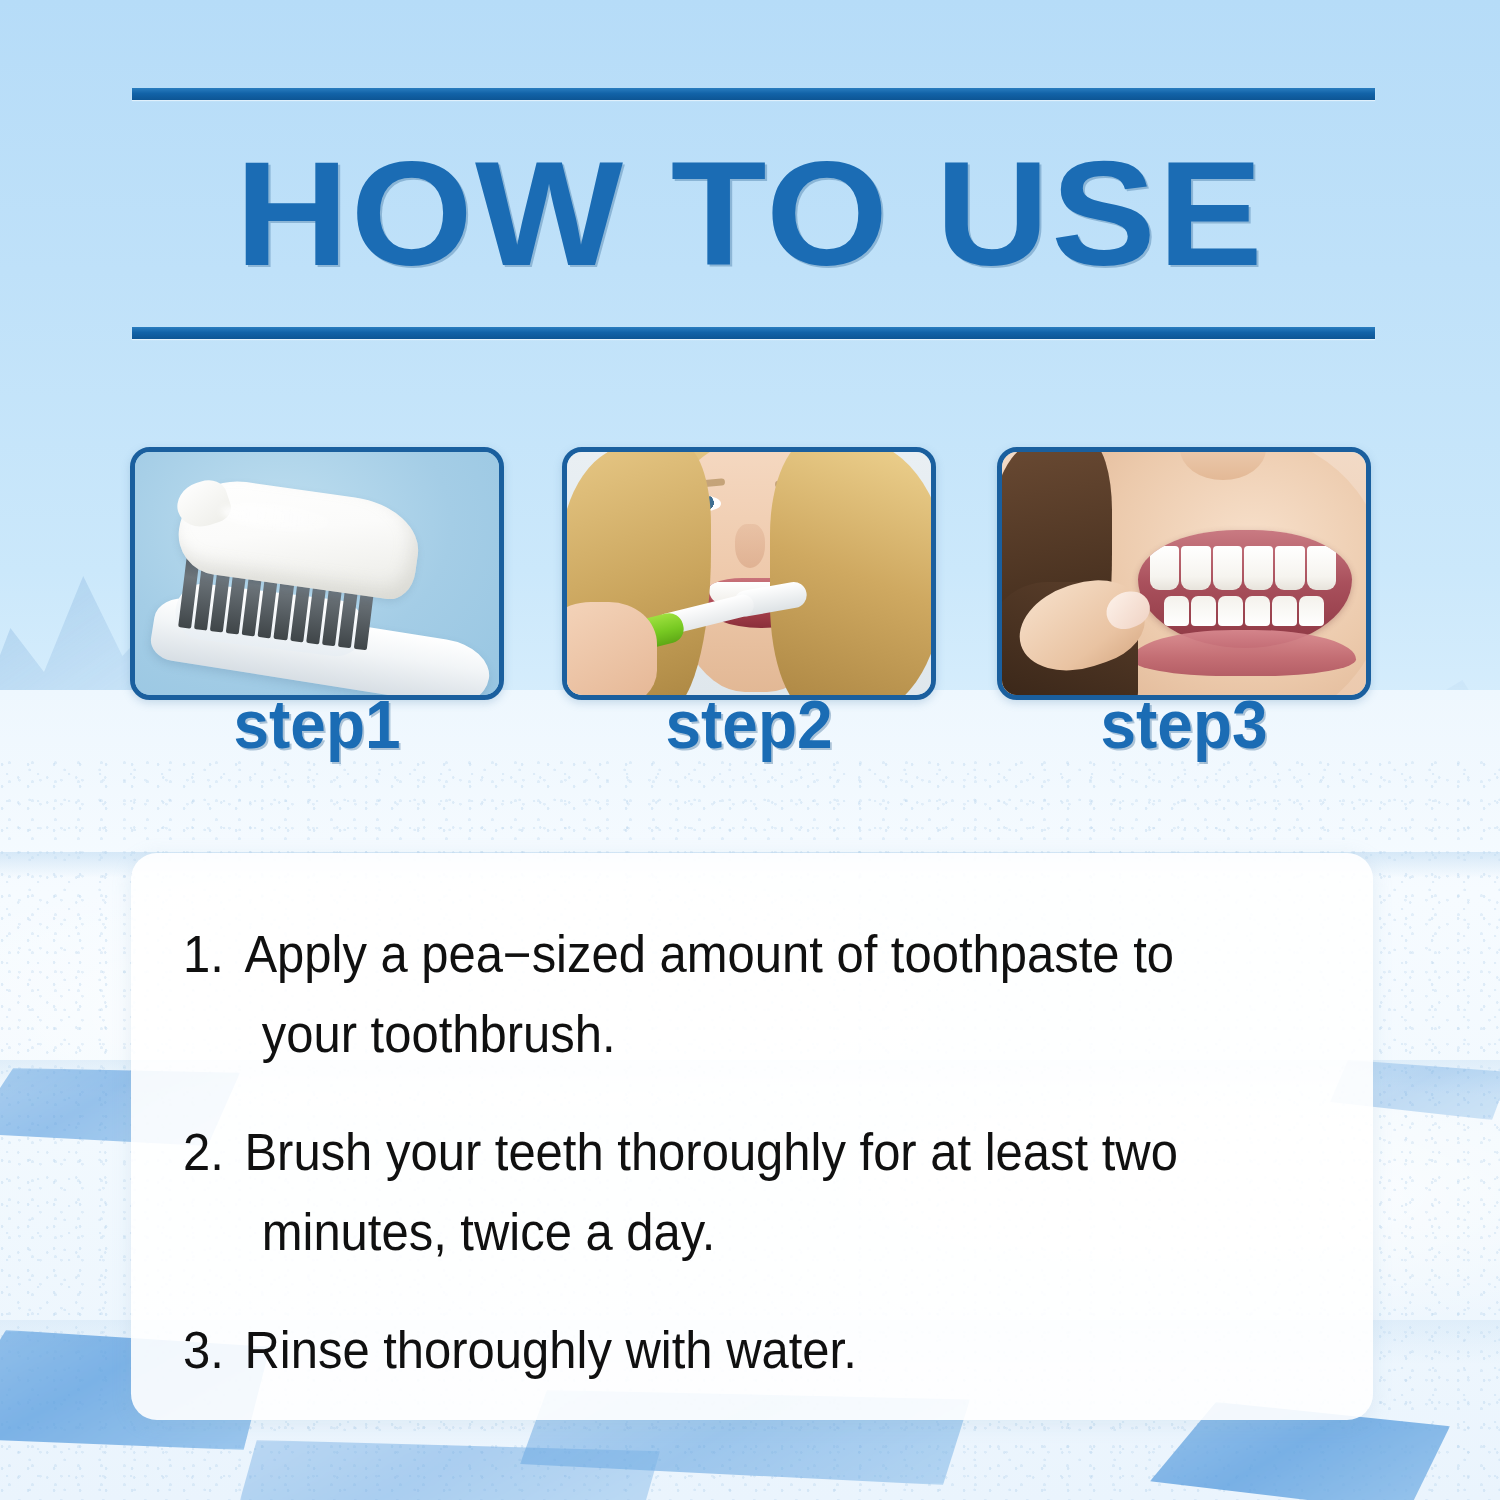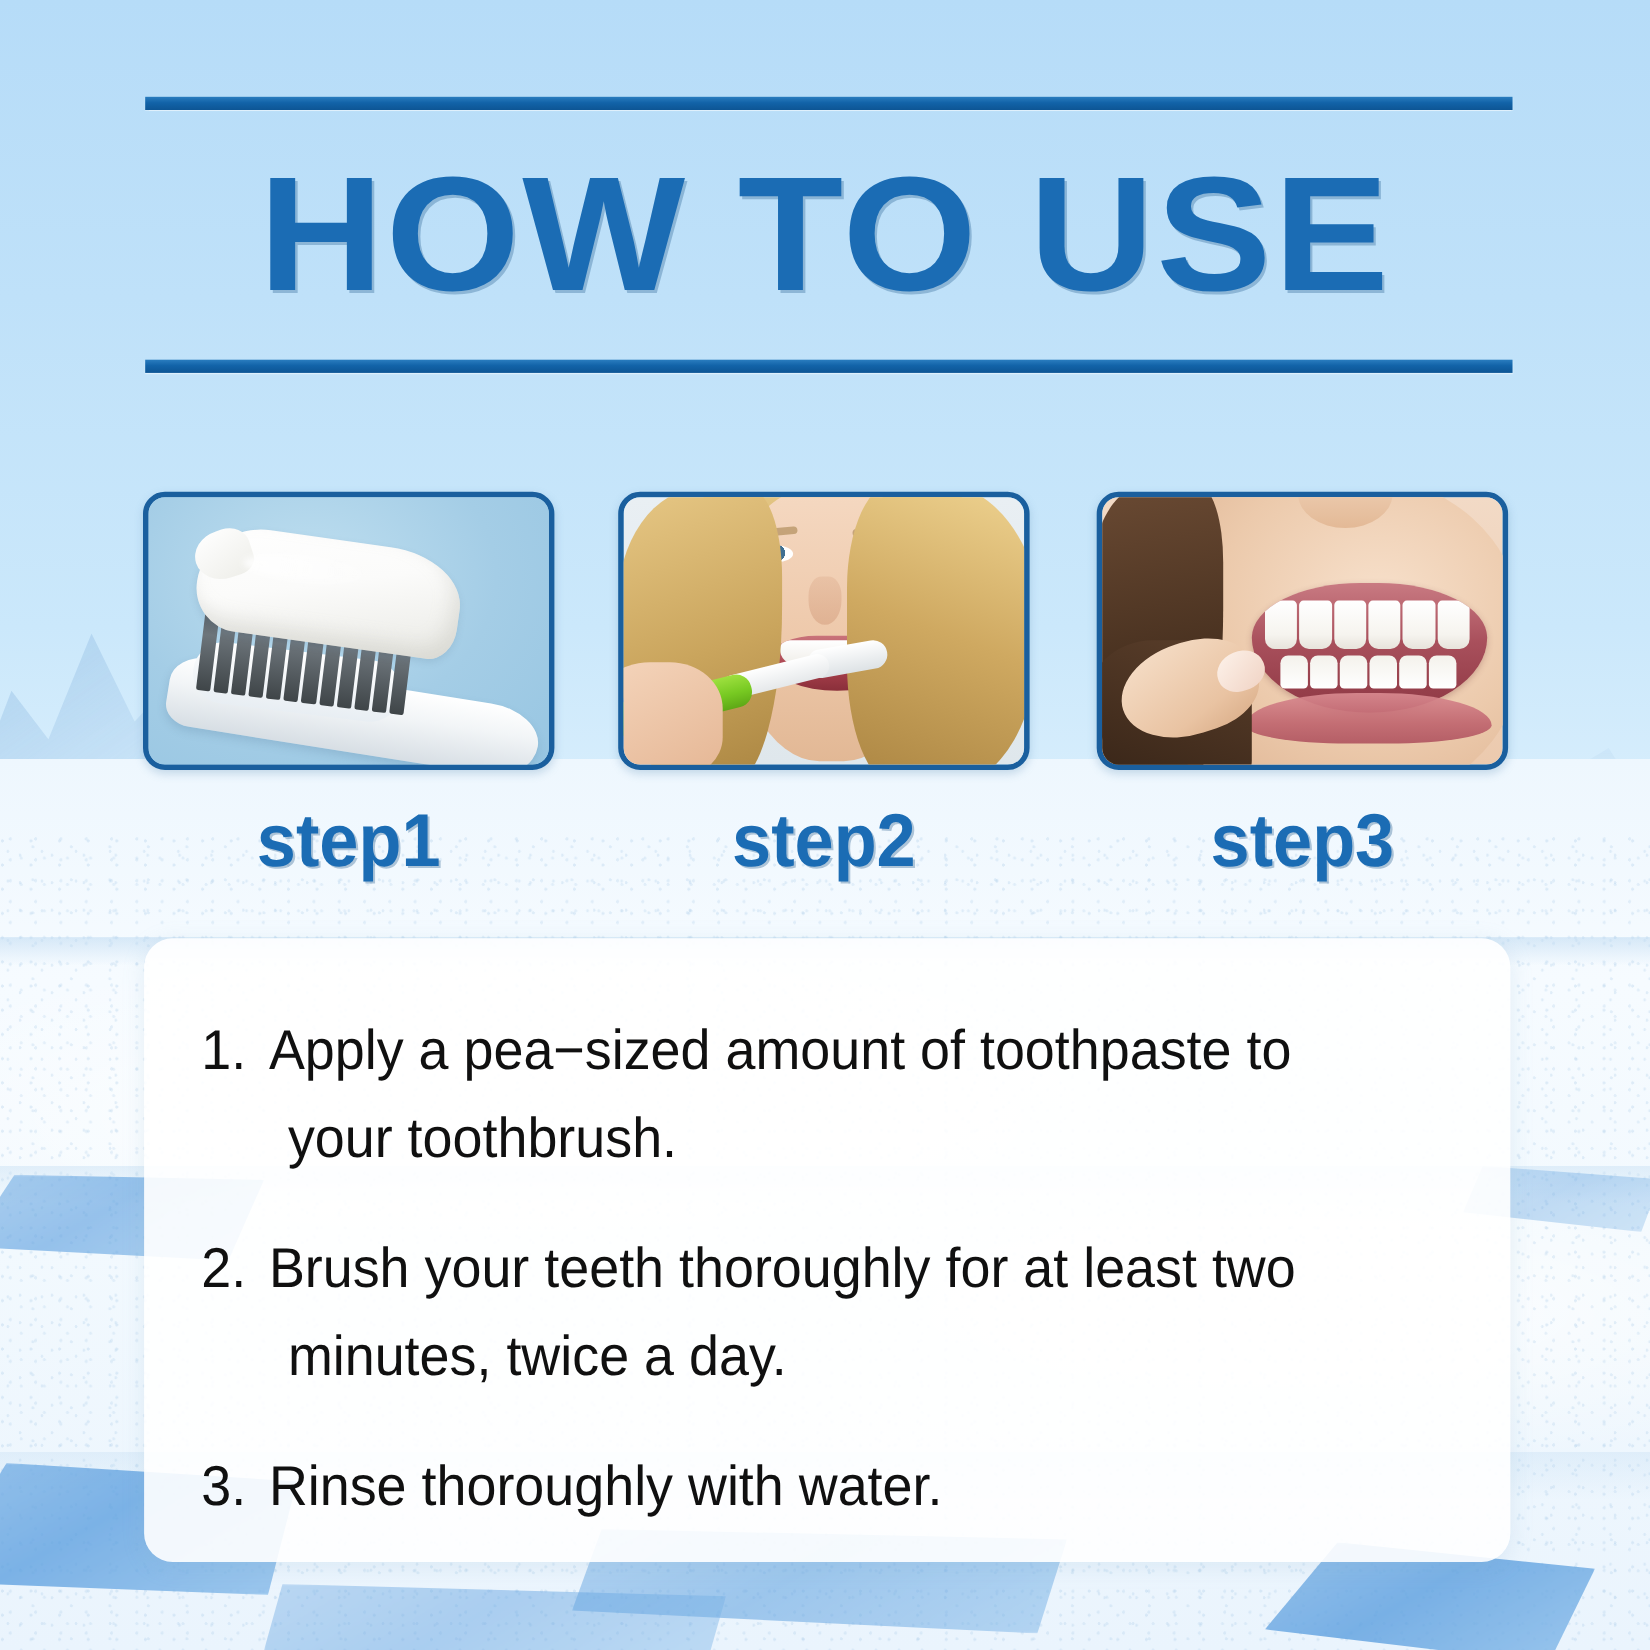--- a/index.html
+++ b/index.html
@@ -340,21 +340,21 @@
     transform: rotate(-18deg);
   }
   .s3-nail {
     position:absolute; left:104px; top:140px; width:44px; height:36px;
     background: linear-gradient(150deg,#fdf2ea,#f0d3c4);
     border-radius: 50% 50% 46% 46%;
     transform: rotate(-22deg);
   }
 
   
-  .step-labels { position:absolute; left:0; top:726px; width:1500px; height:80px; }
+  .step-labels { position:absolute; left:0; top:686px; width:1500px; height:80px; }
   .step-label {
     position:absolute; top:0;
     width:374px; text-align:center;
     font-family:"Liberation Sans", sans-serif;
     font-weight:bold;
     font-size:68px;
     line-height:76px;
     color:#1b6cb4;
     transform: scaleX(.94);
     text-shadow: 2px 2px 0 rgba(14,74,126,.30);

